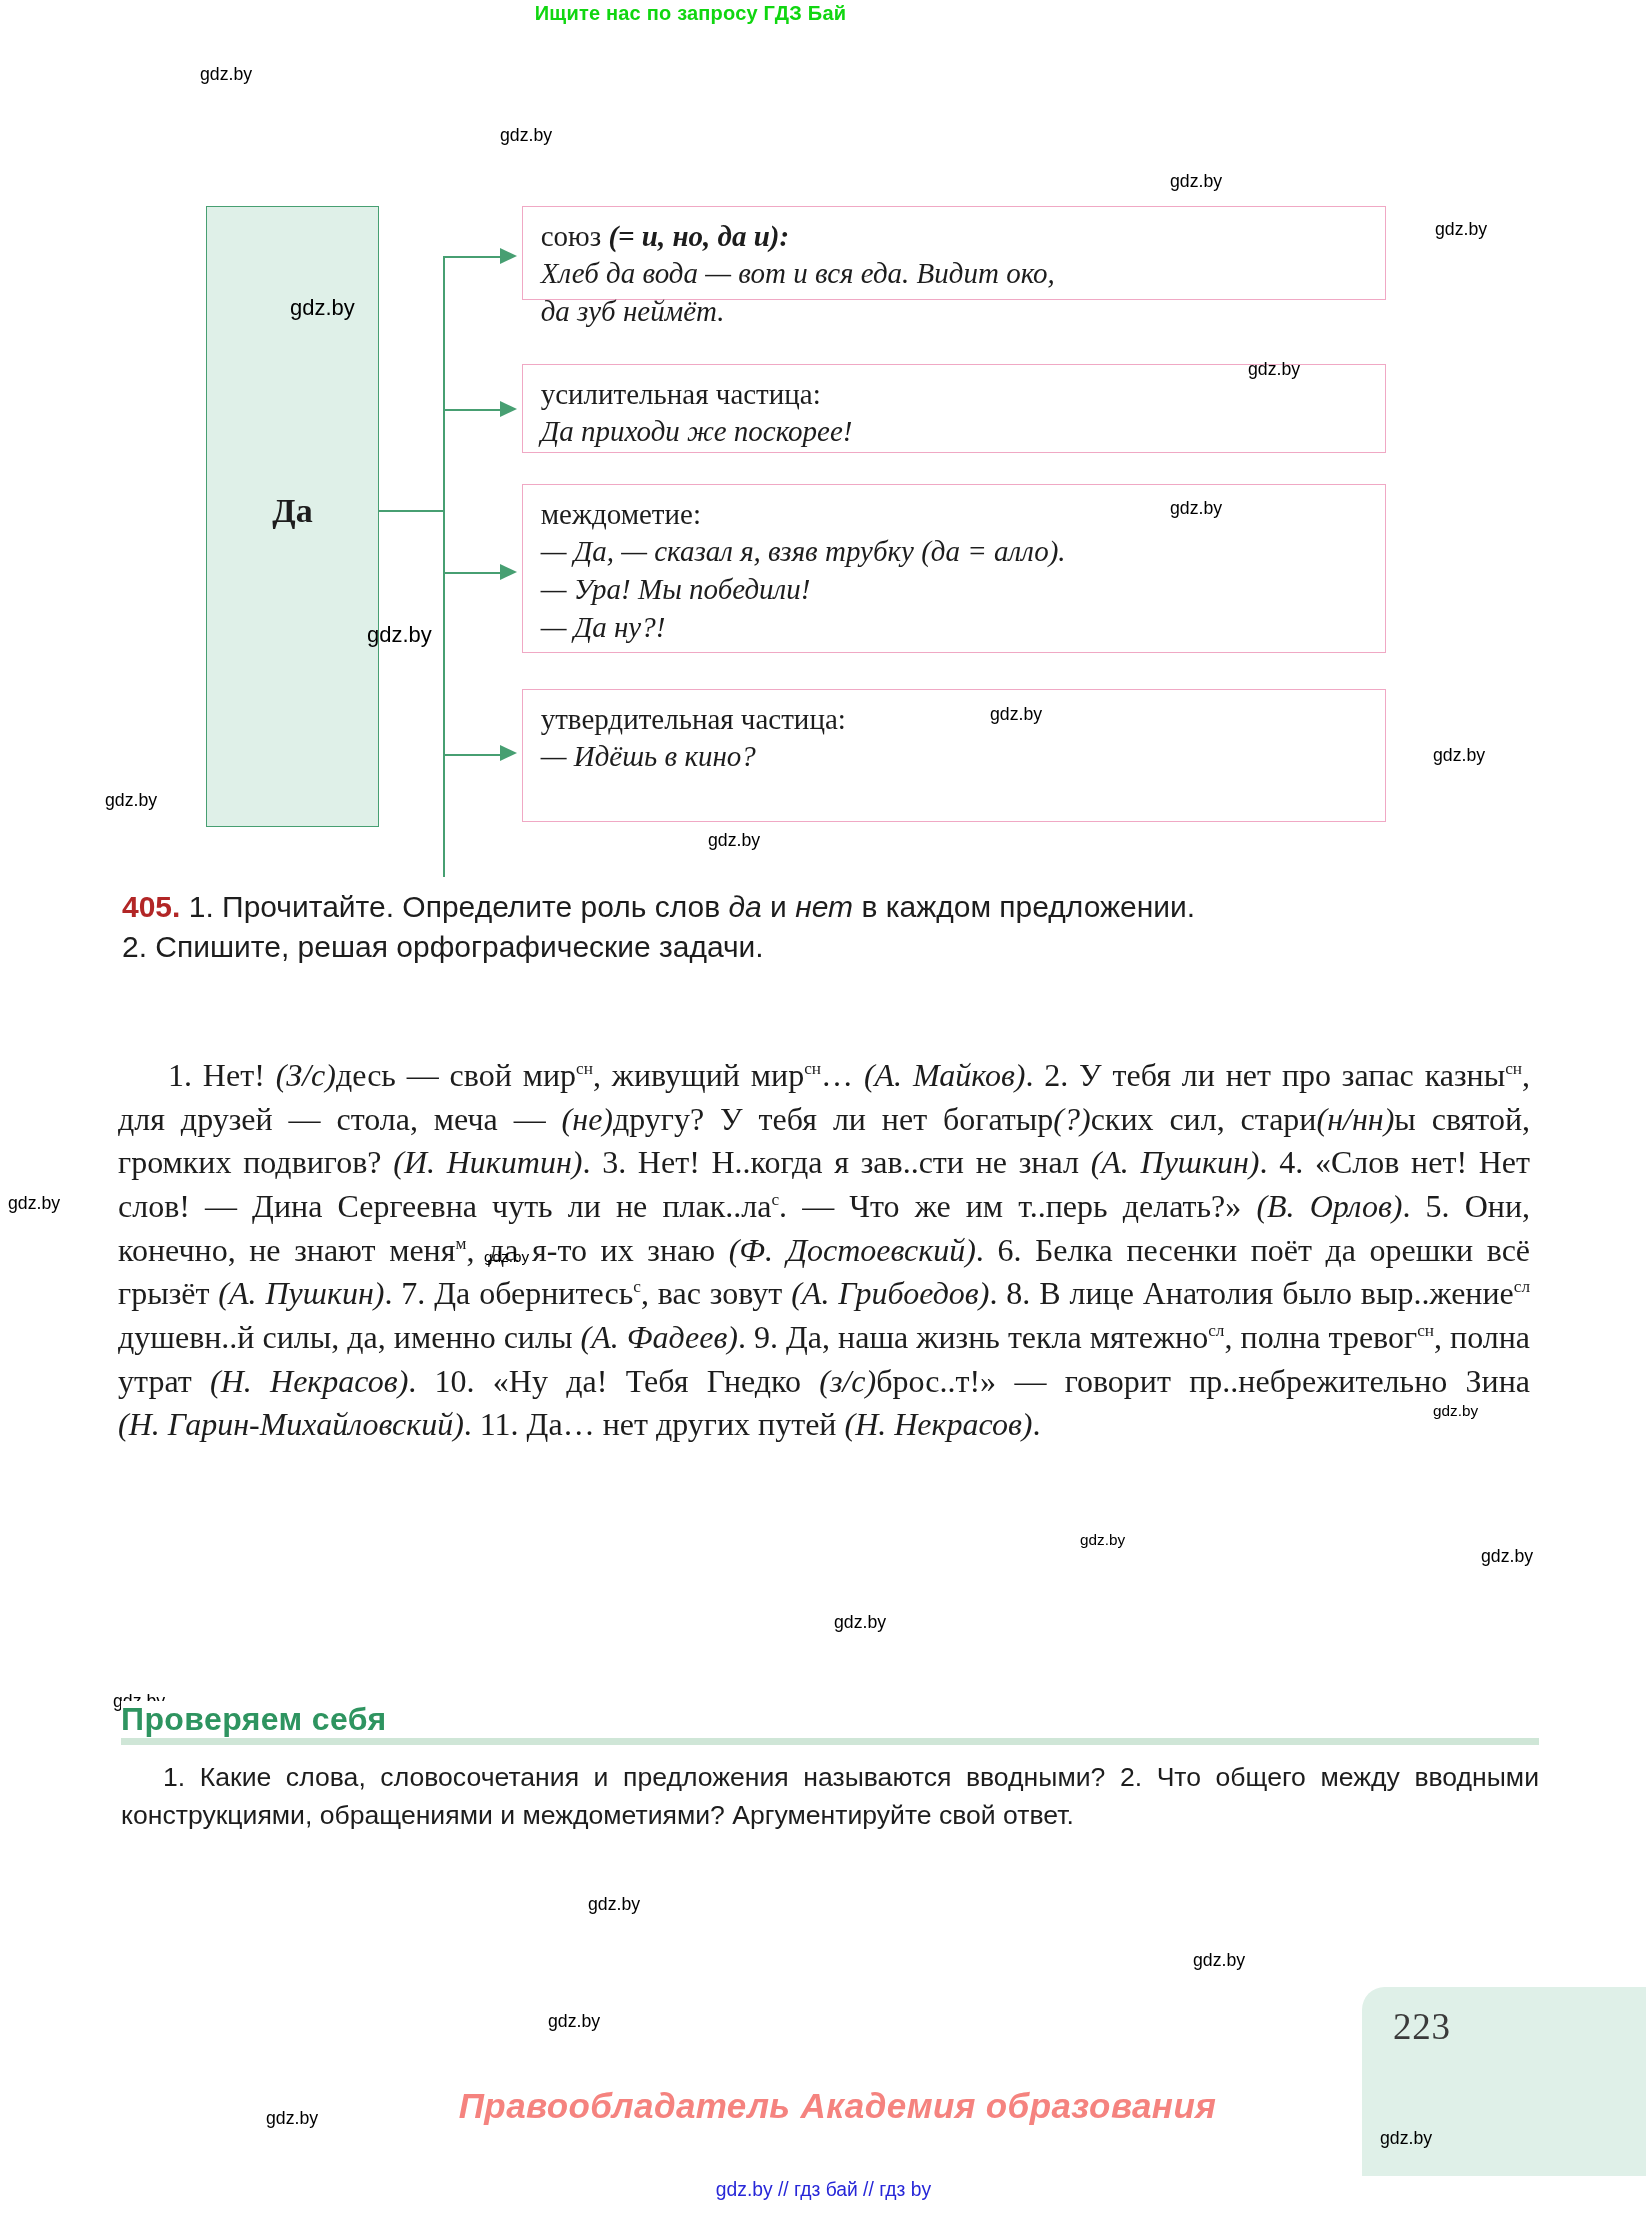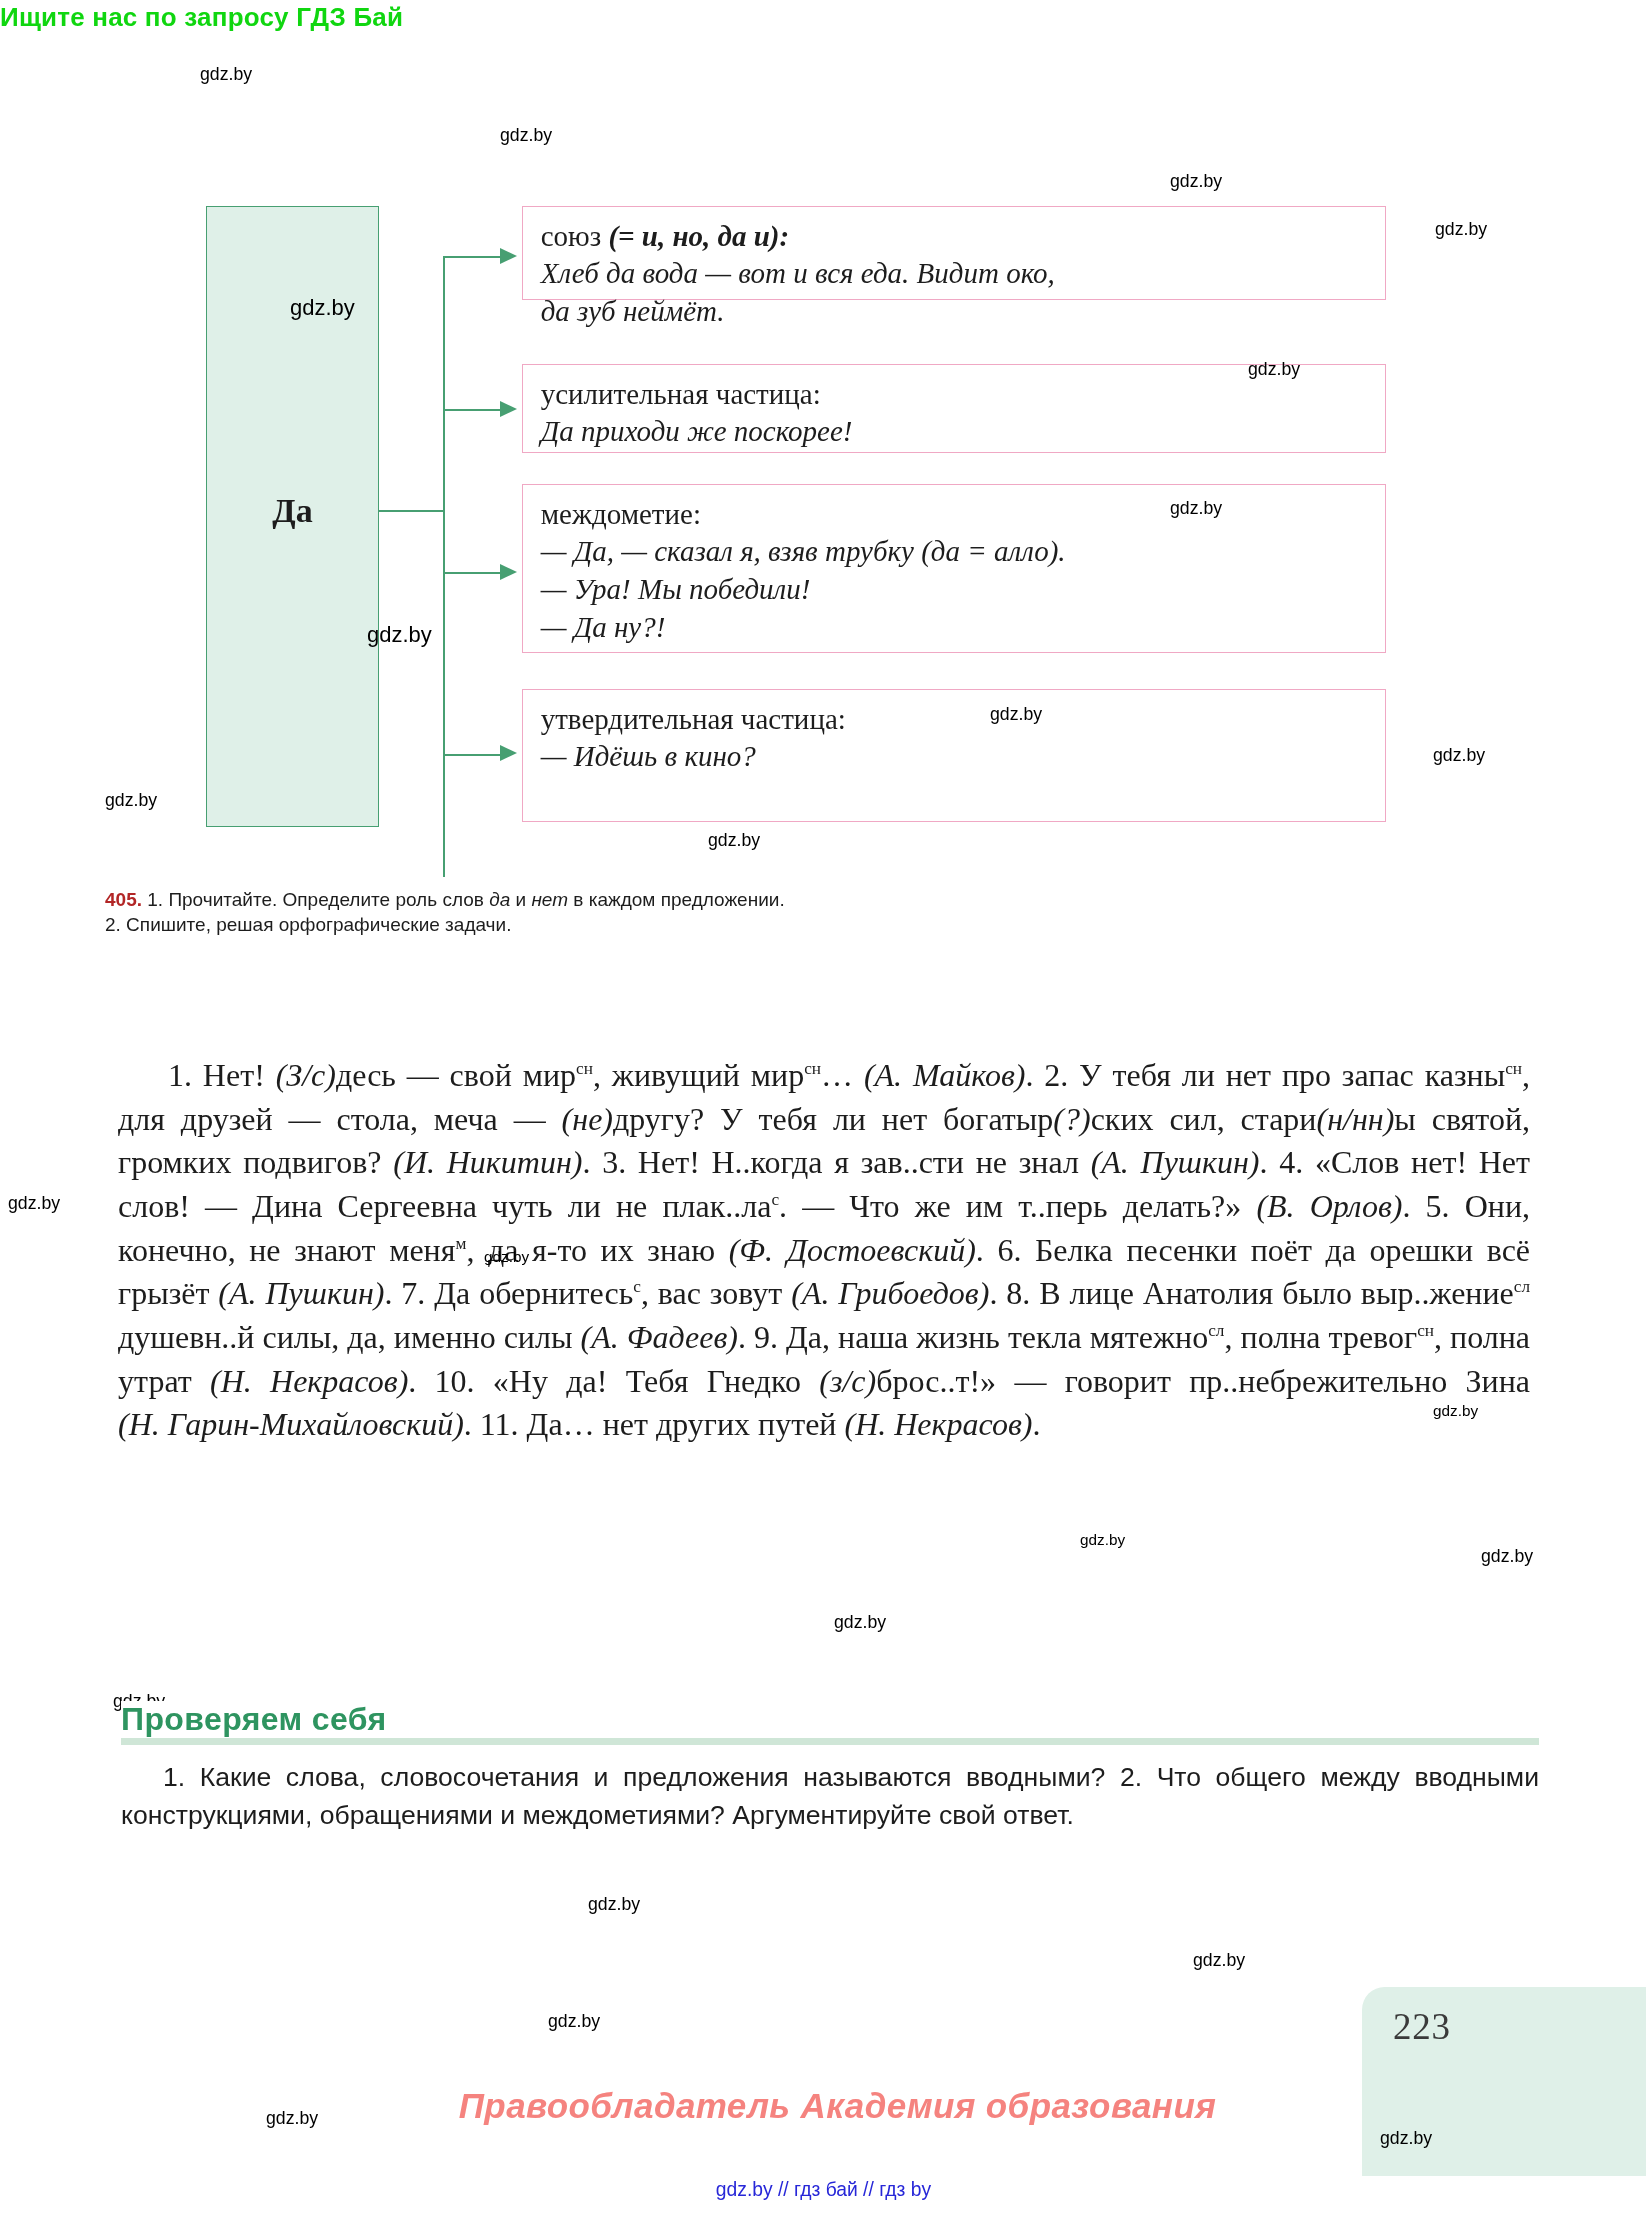--- a/index.html
+++ b/index.html
@@ -15,24 +15,24 @@
     overflow: hidden;
     font-family: "Liberation Serif", serif;
   }
 
   
   .promo {
     position: absolute;
     top: 1.6px;
     left: 0;
     width: 1381px;
-    text-align: left;
+    text-align: center;
     color: #10d610;
     font-family: "Liberation Sans", sans-serif;
-    font-size: 26px;
+    font-size: 20px;
     font-weight: 700;
     letter-spacing: 0.2px;
   }
 
   
   .wm {
     position: absolute;
     color: #000000;
     font-family: "Liberation Sans", sans-serif;
     font-size: 22px;
@@ -108,25 +108,25 @@
     position: absolute;
     width: 0; height: 0;
     border-top: 8.9px solid transparent;
     border-bottom: 8.9px solid transparent;
     border-left: 17.7px solid #479f72;
   }
 
   
   .ex-head {
     position: absolute;
-    left: 105px;
+    left: 122px;
     top: 887px;
     width: 1414px;
     font-family: "Liberation Sans", sans-serif;
-    font-size: 19px;
+    font-size: 30px;
     line-height: 1.32;
     color: #1d1d1d;
     text-indent: 0;
   }
   .ex-num {
     color: #b22626;
     font-weight: 700;
   }
   .ex-head i { font-style: italic; }
 

